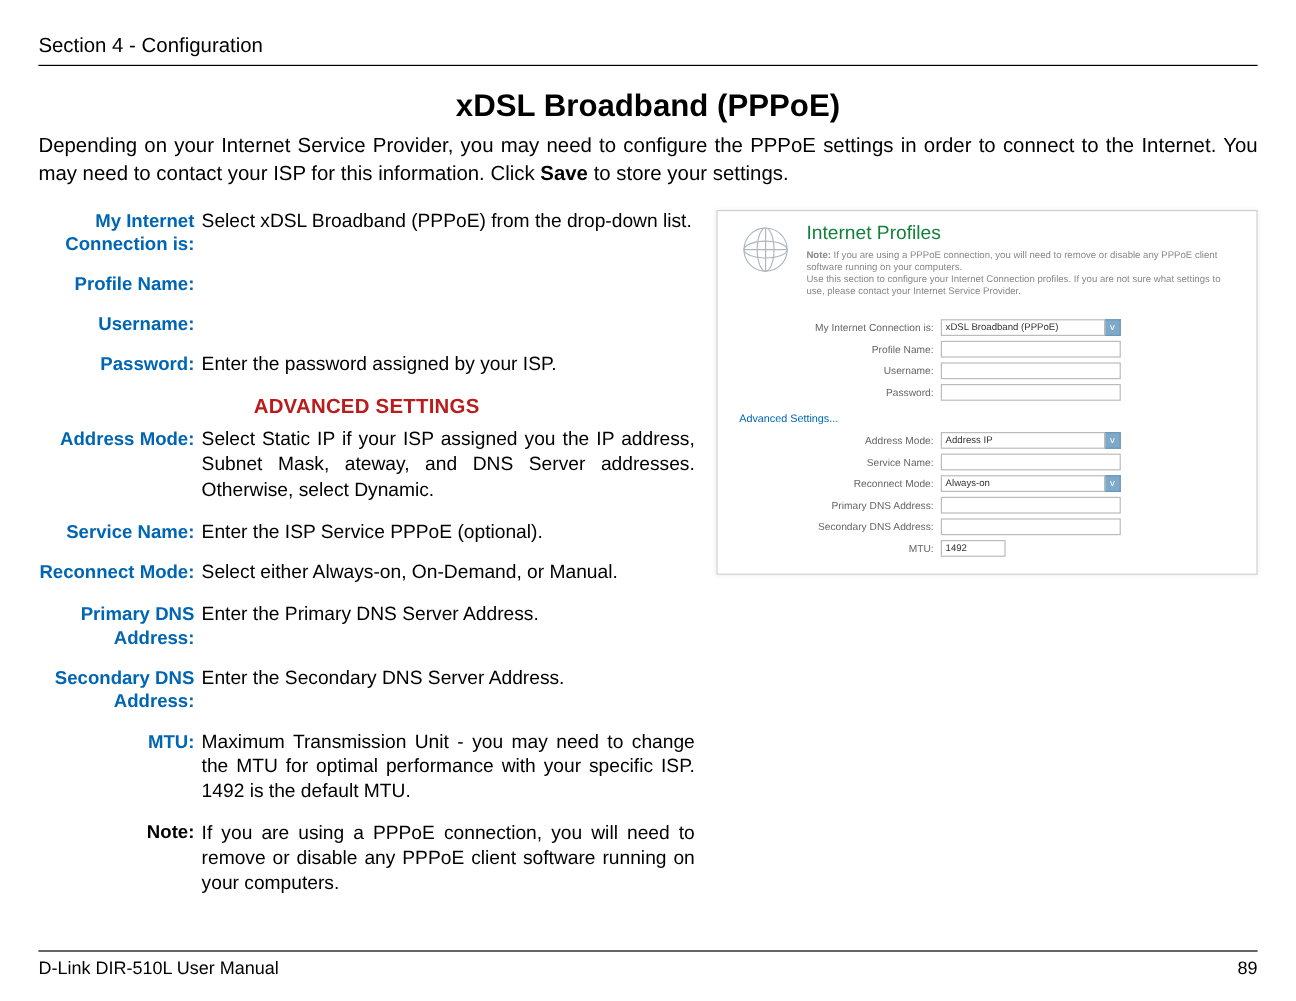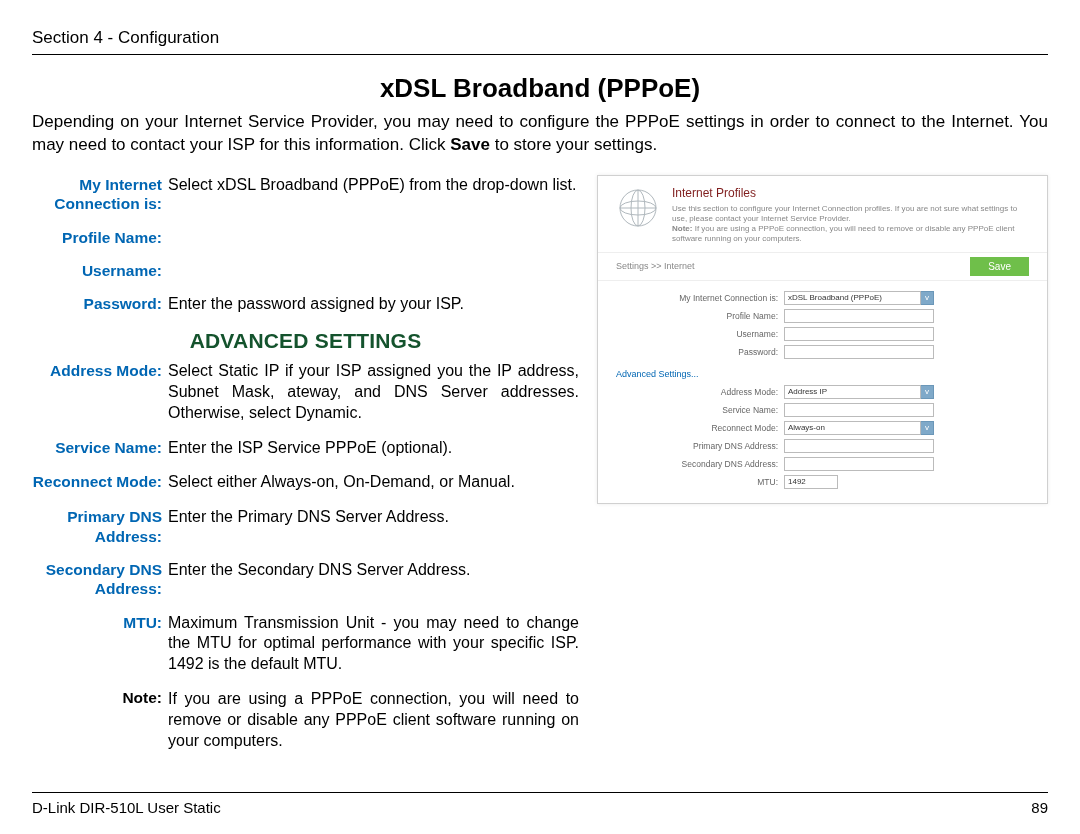--- a/index.html
+++ b/index.html
@@ -17,34 +17,34 @@
   .page-title { text-align: center; font-size: 26px; font-weight: 700; margin-top: 18px; margin-bottom: 6px; }
   .intro { font-size: 17px; line-height: 1.38; text-align: justify; }
   .intro b { font-weight: 700; }
   .cols { display: flex; gap: 18px; margin-top: 18px; }
   .left { flex: 0 0 547px; }
   .right { flex: 1; }
   .defs { font-size: 16px; }
   .def-row { display: flex; margin-bottom: 14px; }
   .def-label { flex: 0 0 136px; text-align: right; padding-right: 6px; color: #0066b3; font-weight: 700; font-size: 15.5px; line-height: 1.25; }
   .def-val { flex: 1; line-height: 1.3; text-align: justify; font-size: 16px; }
-  .adv-hdr { color: #14532d; font-weight: 700; font-size: 21px; margin: 10px 0 8px 0; text-align: center; letter-spacing: 0.2px; }
+  .adv-hdr { color: #b91c1c; font-weight: 700; font-size: 17px; margin: 10px 0 8px 0; text-align: center; letter-spacing: 0.2px; }
   .note-row { display:flex; margin-top: 6px;}
   .note-label { flex:0 0 136px; text-align:right; padding-right:6px; color:#000; font-weight:700; font-size:15.5px;}
   .note-val { flex:1; font-size:16px; line-height:1.3; text-align:justify;}
   .footer { position: absolute; left: 32px; right: 32px; bottom: 18px; }
   .bot-rule { border-top: 1px solid #000; margin-bottom: 6px; }
   .footer-line { display: flex; justify-content: space-between; font-size: 15px; }
 
   
   .shot { border: 1px solid #d0d0d0; background: #fff; font-size: 9px; color: #555; box-shadow: 0 0 4px rgba(0,0,0,0.08); }
   .shot-header { display: flex; align-items: flex-start; padding: 10px 14px 8px 18px; gap: 12px; }
   .globe-icon { flex: 0 0 44px; height: 44px; }
   .globe-icon svg { width: 44px; height: 44px; }
-  .shot-head-text .h1 { color: #7f1d1d; font-size: 12px; font-weight: 400; margin-bottom: 4px; }
+  .shot-head-text .h1 { color: #15803d; font-size: 16px; font-weight: 400; margin-bottom: 4px; }
   .shot-head-text .small { font-size: 8px; color: #888; line-height: 1.25; }
   .shot-bar { display: flex; align-items: center; justify-content: space-between; background: #fff; border-top: 1px solid #eee; border-bottom: 1px solid #eee; padding: 4px 18px; font-size: 9px; color: #888; }
   .save-btn { background: #6fbf4a; color: #fff; padding: 4px 18px; font-size: 10px; border: none; }
   .shot-body { padding: 10px 18px 10px 18px; }
   .form-row { display: flex; align-items: center; margin-bottom: 4px; }
   .form-lbl { flex: 0 0 168px; text-align: right; padding-right: 6px; font-size: 8.5px; color: #666; }
   .form-ctl { flex: 0 0 150px; }
   .sel, .inp { width: 100%; height: 14px; border: 1px solid #bbb; font-size: 8px; padding: 0 3px; line-height: 12px; background: #fff; color: #333; }
   .sel-wrap { display: flex; }
   .sel-btn { width: 14px; height: 14px; background: #7fa9c9; color: #fff; font-size: 8px; display:flex; align-items:center; justify-content:center; border:1px solid #6b97b8; border-left:none;}
@@ -133,27 +133,23 @@
             <circle cx="22" cy="22" r="18"></circle>
             <ellipse cx="22" cy="22" rx="18" ry="7"></ellipse>
             <ellipse cx="22" cy="22" rx="7" ry="18"></ellipse>
             <line x1="4" y1="22" x2="40" y2="22"></line>
             <line x1="22" y1="4" x2="22" y2="40"></line>
           </g>
             </svg>
         </div>
         <div class="shot-head-text">
           <div class="h1">Internet Profiles</div>
+          <div class="small"><b>Note:</b><span> If you are using a PPPoE connection, you will need to remove or disable any PPPoE client software running on your computers.</span></div>
           <div class="small">Use this section to configure your Internet Connection profiles. If you are not sure what settings to use, please contact your Internet Service Provider.</div>
-          <div class="small"><b>Note:</b><span> If you are using a PPPoE connection, you will need to remove or disable any PPPoE client software running on your computers.</span></div>
-        </div>
-      </div>
-      <div class="shot-bar">
-        <span>Settings &gt;&gt; Internet</span>
-        <button class="save-btn">Save</button>
+        </div>
       </div>
       <div class="shot-body">
         <div class="form-row">
           <div class="form-lbl">My Internet Connection is:</div>
           <div class="form-ctl sel-wrap">
             <div class="sel">xDSL Broadband (PPPoE)</div>
             <div class="sel-btn">v</div>
           </div>
         </div>
         <div class="form-row">
@@ -214,16 +210,16 @@
             </div>
         </div>
       </div>
     </div>
   </div>
 </div>
 
 <div class="footer">
   <div class="bot-rule"></div>
   <div class="footer-line">
-    <span>D-Link DIR-510L User Static</span>
+    <span>D-Link DIR-510L User Manual</span>
     <span>89</span>
   </div>
 </div>
 
 </body></html>

